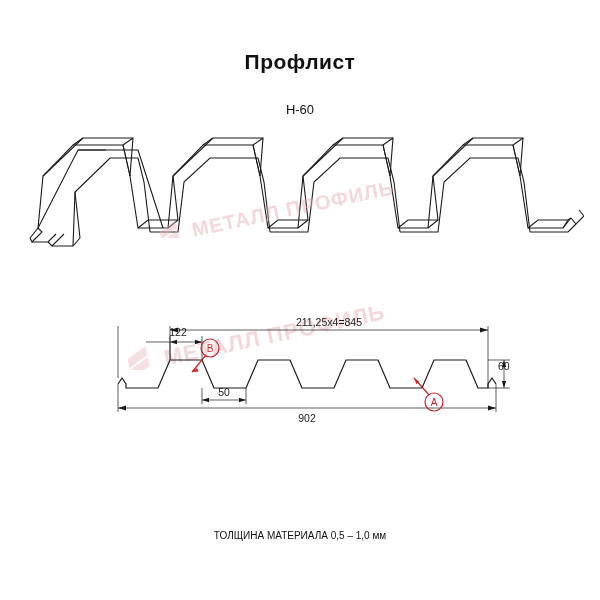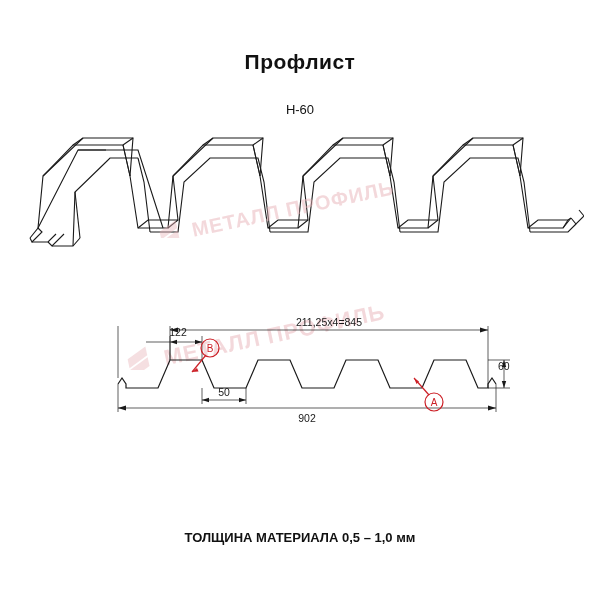--- a/index.html
+++ b/index.html
@@ -41,22 +41,22 @@
     font-weight: normal;
     color: #111111;
     margin-top: 14px;
   }
   .footer-note {
     position: absolute;
     top: 530px;
     left: 0;
     width: 600px;
     text-align: center;
-    font-size: 13px;
-    font-weight: bold;
+    font-size: 10px;
+    font-weight: normal;
     color: #111111;
   }
   .iso-wrap {
     position: absolute;
     top: 120px;
     left: 18px;
     width: 566px;
     height: 150px;
   }
   .sect-wrap {

